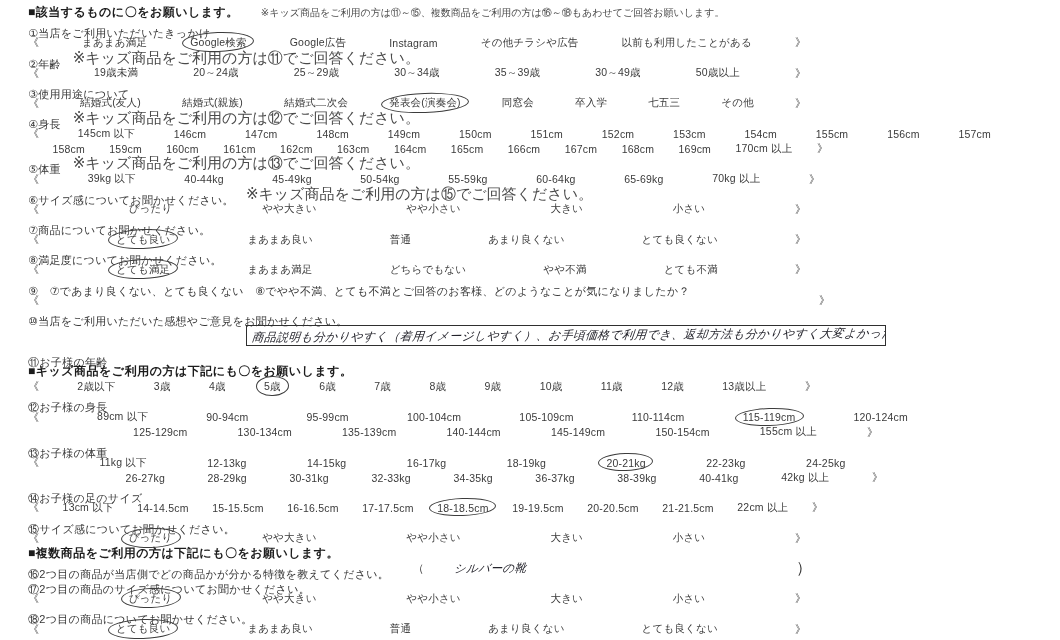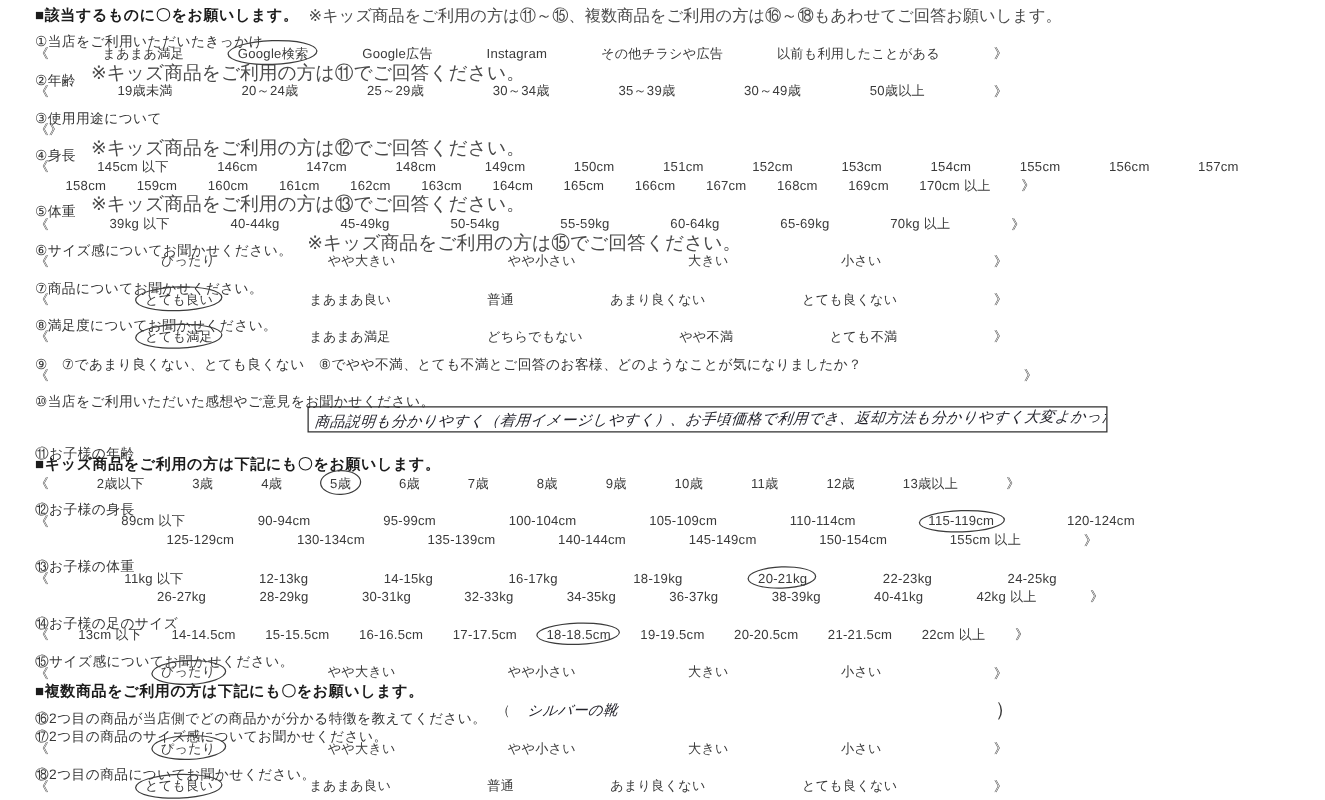--- a/index.html
+++ b/index.html
@@ -3,21 +3,21 @@
 <meta charset="utf-8">
 <style>
   html,body{margin:0;padding:0;background:#fff;}
   #canvas{
     position:relative;width:1060px;height:640px;background:#ffffff;overflow:hidden;
     font-family:"Liberation Sans","DejaVu Sans",sans-serif;color:#3d3d3d;
   }
   #doc{padding:5px 0 0 28px;}
   .line{height:15.15px;display:flex;align-items:center;white-space:nowrap;}
   .h-main{font-weight:bold;font-size:12px;color:#1c1c1c;letter-spacing:.5px;}
-  .h-note{font-size:13px;color:#4a4a4a;margin-left:8px;}
+  .h-note{font-size:10px;color:#4a4a4a;margin-left:22px;}
   .q-label{font-size:11px;color:#363636;letter-spacing:.3px;margin-top:12px;}
   .q-note{font-size:15px;color:#4a4a4a;margin-left:12px;}
   .row{font-size:10.5px;color:#3a3a3a;}
   .row .br{flex:none;font-size:11px;color:#444;}
   .row .opts{flex:1;display:flex;justify-content:space-evenly;align-items:center;}
   .opt{position:relative;letter-spacing:.2px;}
   .opt.c::after{
     content:"";position:absolute;left:-8px;right:-8px;top:-3.5px;bottom:-2.5px;
     border:1.4px solid #3c3c3c;border-radius:50%;transform:rotate(-2deg);pointer-events:none;
   }
@@ -71,20 +71,30 @@
           <span class="opt">30～49歳</span>
           <span class="opt">50歳以上</span>
         </span>
         <span class="br">》</span>
       </div>
       <div class="line">
         <span class="q-label">③使用用途について</span>
       </div>
       <div class="line row" style="width: 778px;">
         <span class="br">《</span>
+        <span class="opts">
+          <span class="opt">結婚式(友人)</span>
+          <span class="opt">結婚式(親族)</span>
+          <span class="opt">結婚式二次会</span>
+          <span class="opt c">発表会(演奏会)</span>
+          <span class="opt">同窓会</span>
+          <span class="opt">卒入学</span>
+          <span class="opt">七五三</span>
+          <span class="opt">その他</span>
+        </span>
         <span class="br">》</span>
       </div>
       <div class="line">
         <span class="q-label">④身長</span>
         <span class="q-note">※キッズ商品をご利用の方は⑫でご回答ください。</span>
       </div>
       <div class="line row" style="width: 1002px;">
         <span class="br">《</span>
         <span class="opts">
           <span class="opt">145cm 以下</span>
@@ -308,21 +318,21 @@
           <span class="opt">やや大きい</span>
           <span class="opt">やや小さい</span>
           <span class="opt">大きい</span>
           <span class="opt">小さい</span>
         </span>
         <span class="br">》</span>
       </div>
       <div class="line">
         <span class="h-main">■複数商品をご利用の方は下記にも〇をお願いします。</span>
       </div>
-      <div class="line" style="width: 784px;">
+      <div class="line" style="width: 784px; gap: 16px;">
         <span class="q-label">⑯2つ目の商品が当店側でどの商品かが分かる特徴を教えてください。</span>
         <span class="inline-open br">（</span>
         <span class="hw inline-hw">シルバーの靴</span>
         <span class="spacer"></span>
         <span class="br">）</span>
       </div>
       <div class="line">
         <span class="q-label">⑰2つ目の商品のサイズ感についてお聞かせください。</span>
       </div>
       <div class="line row" style="width: 778px;">

